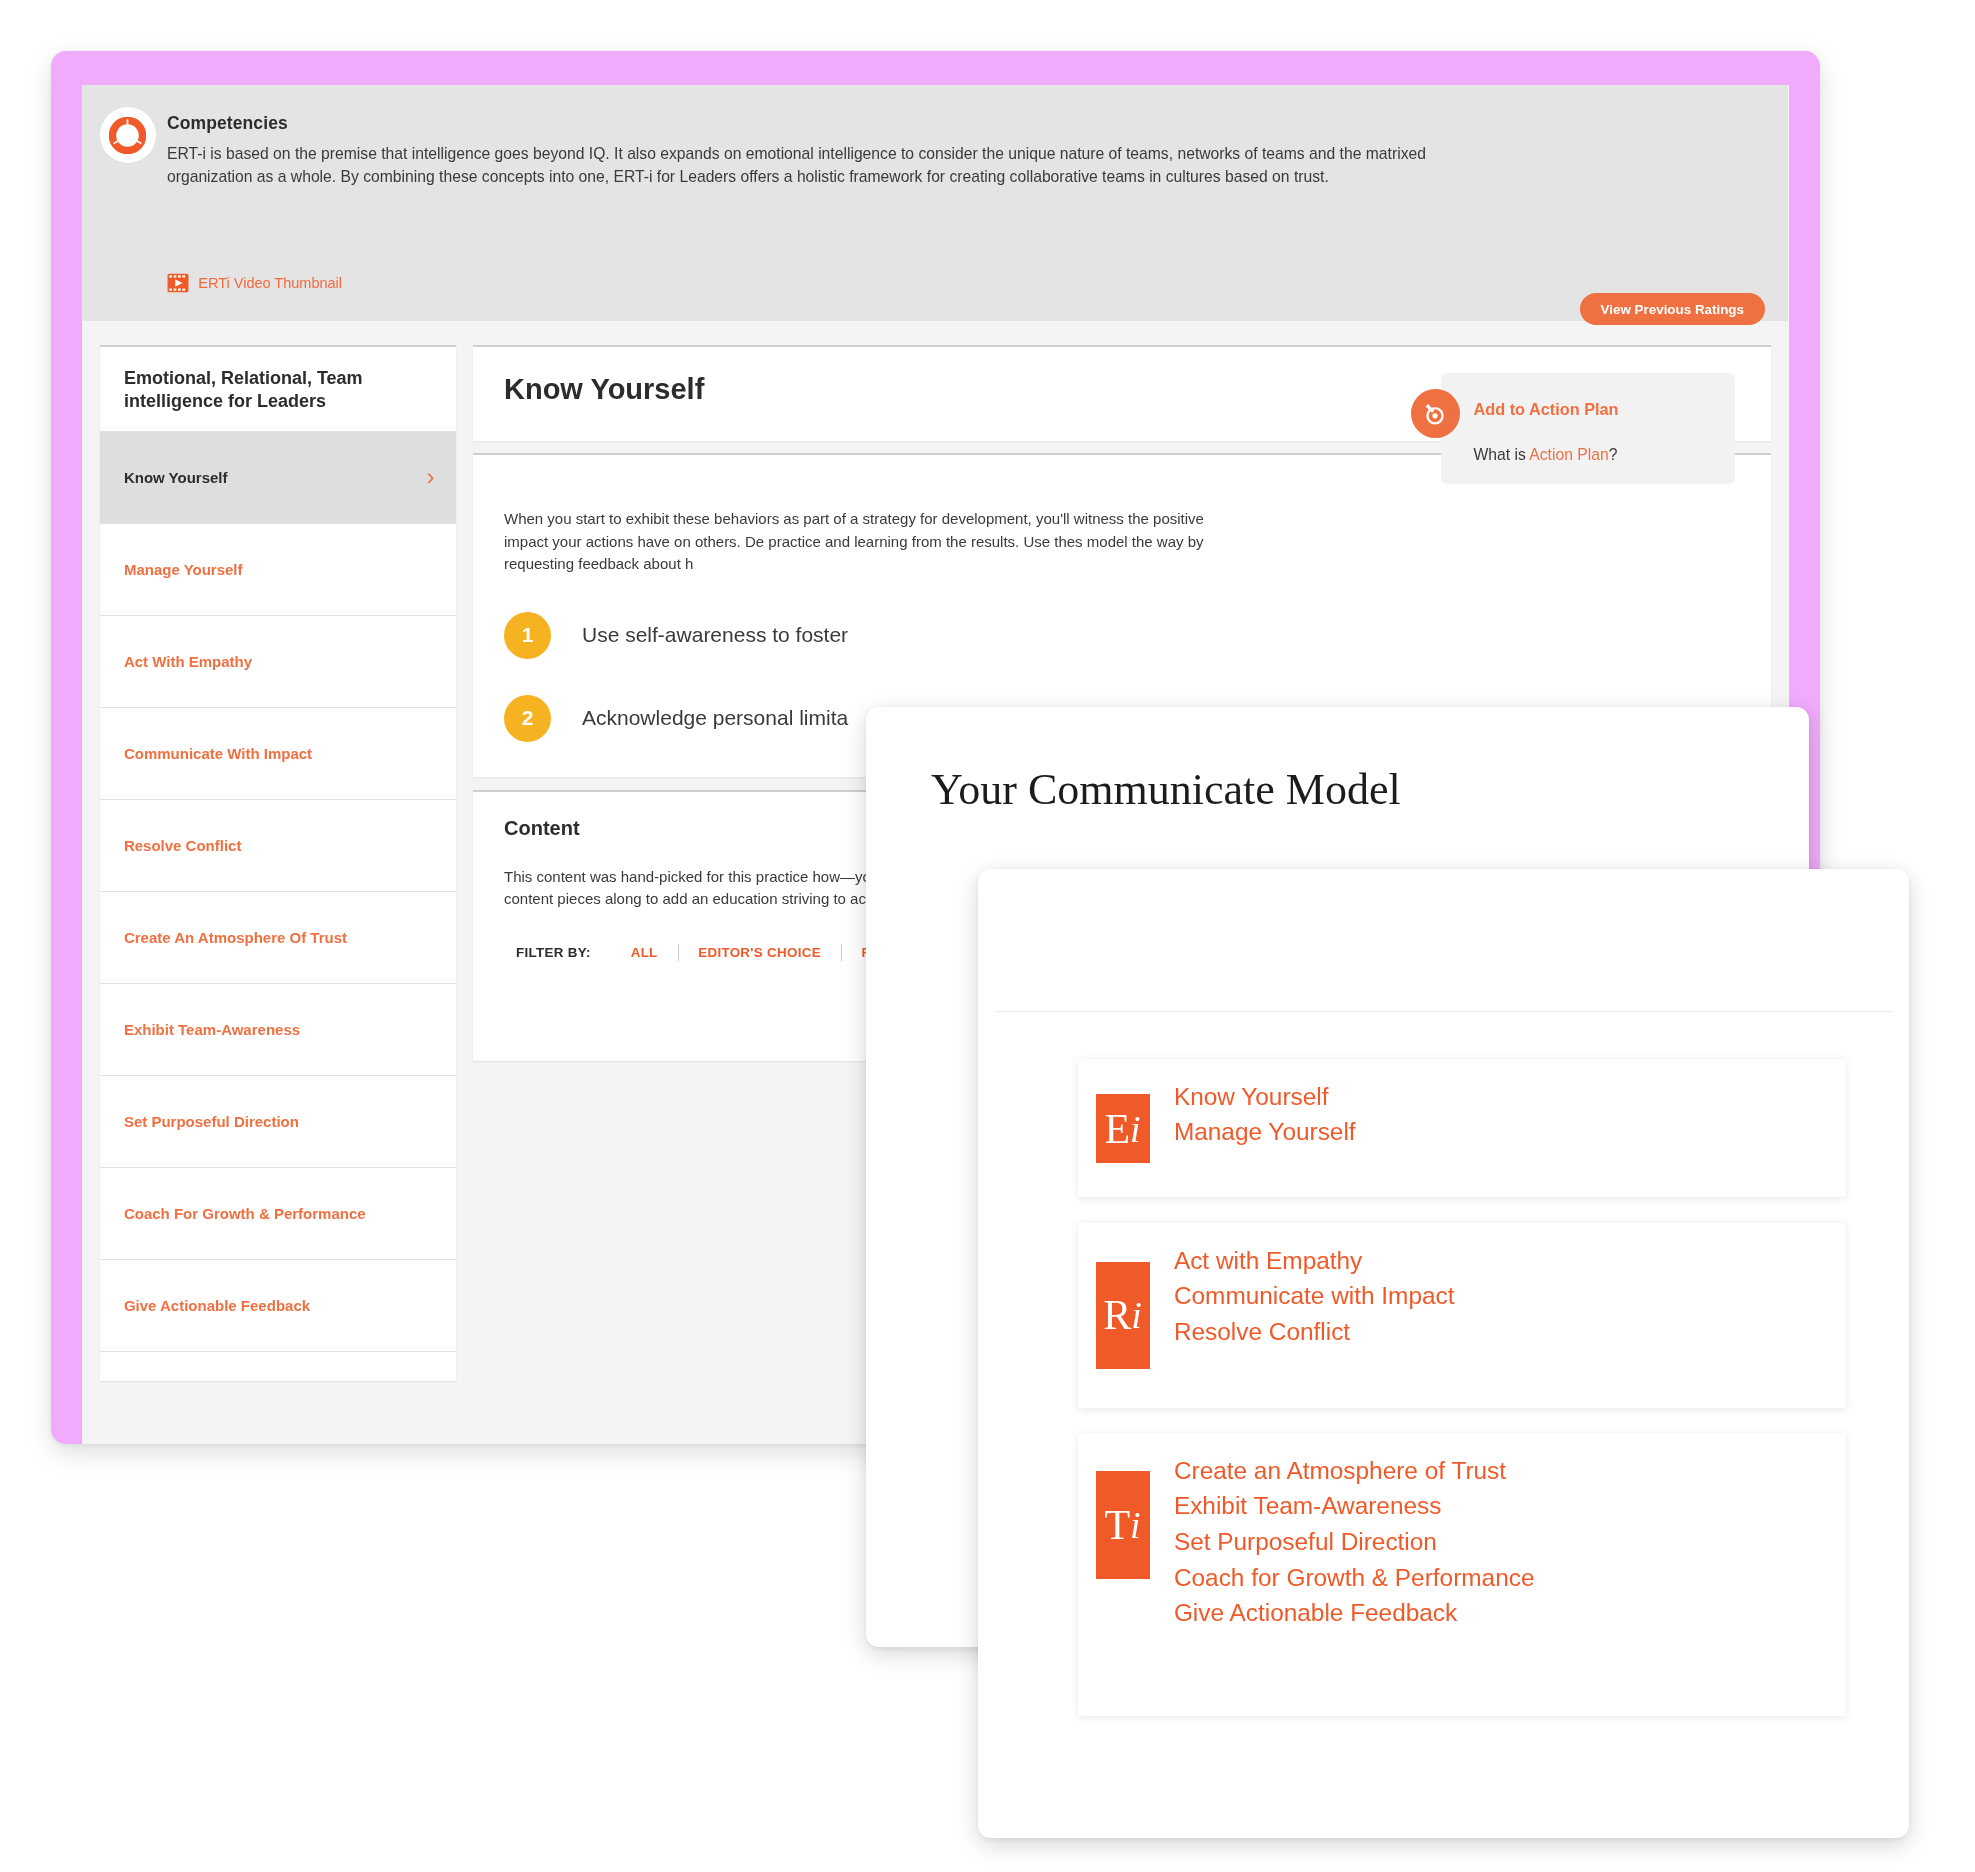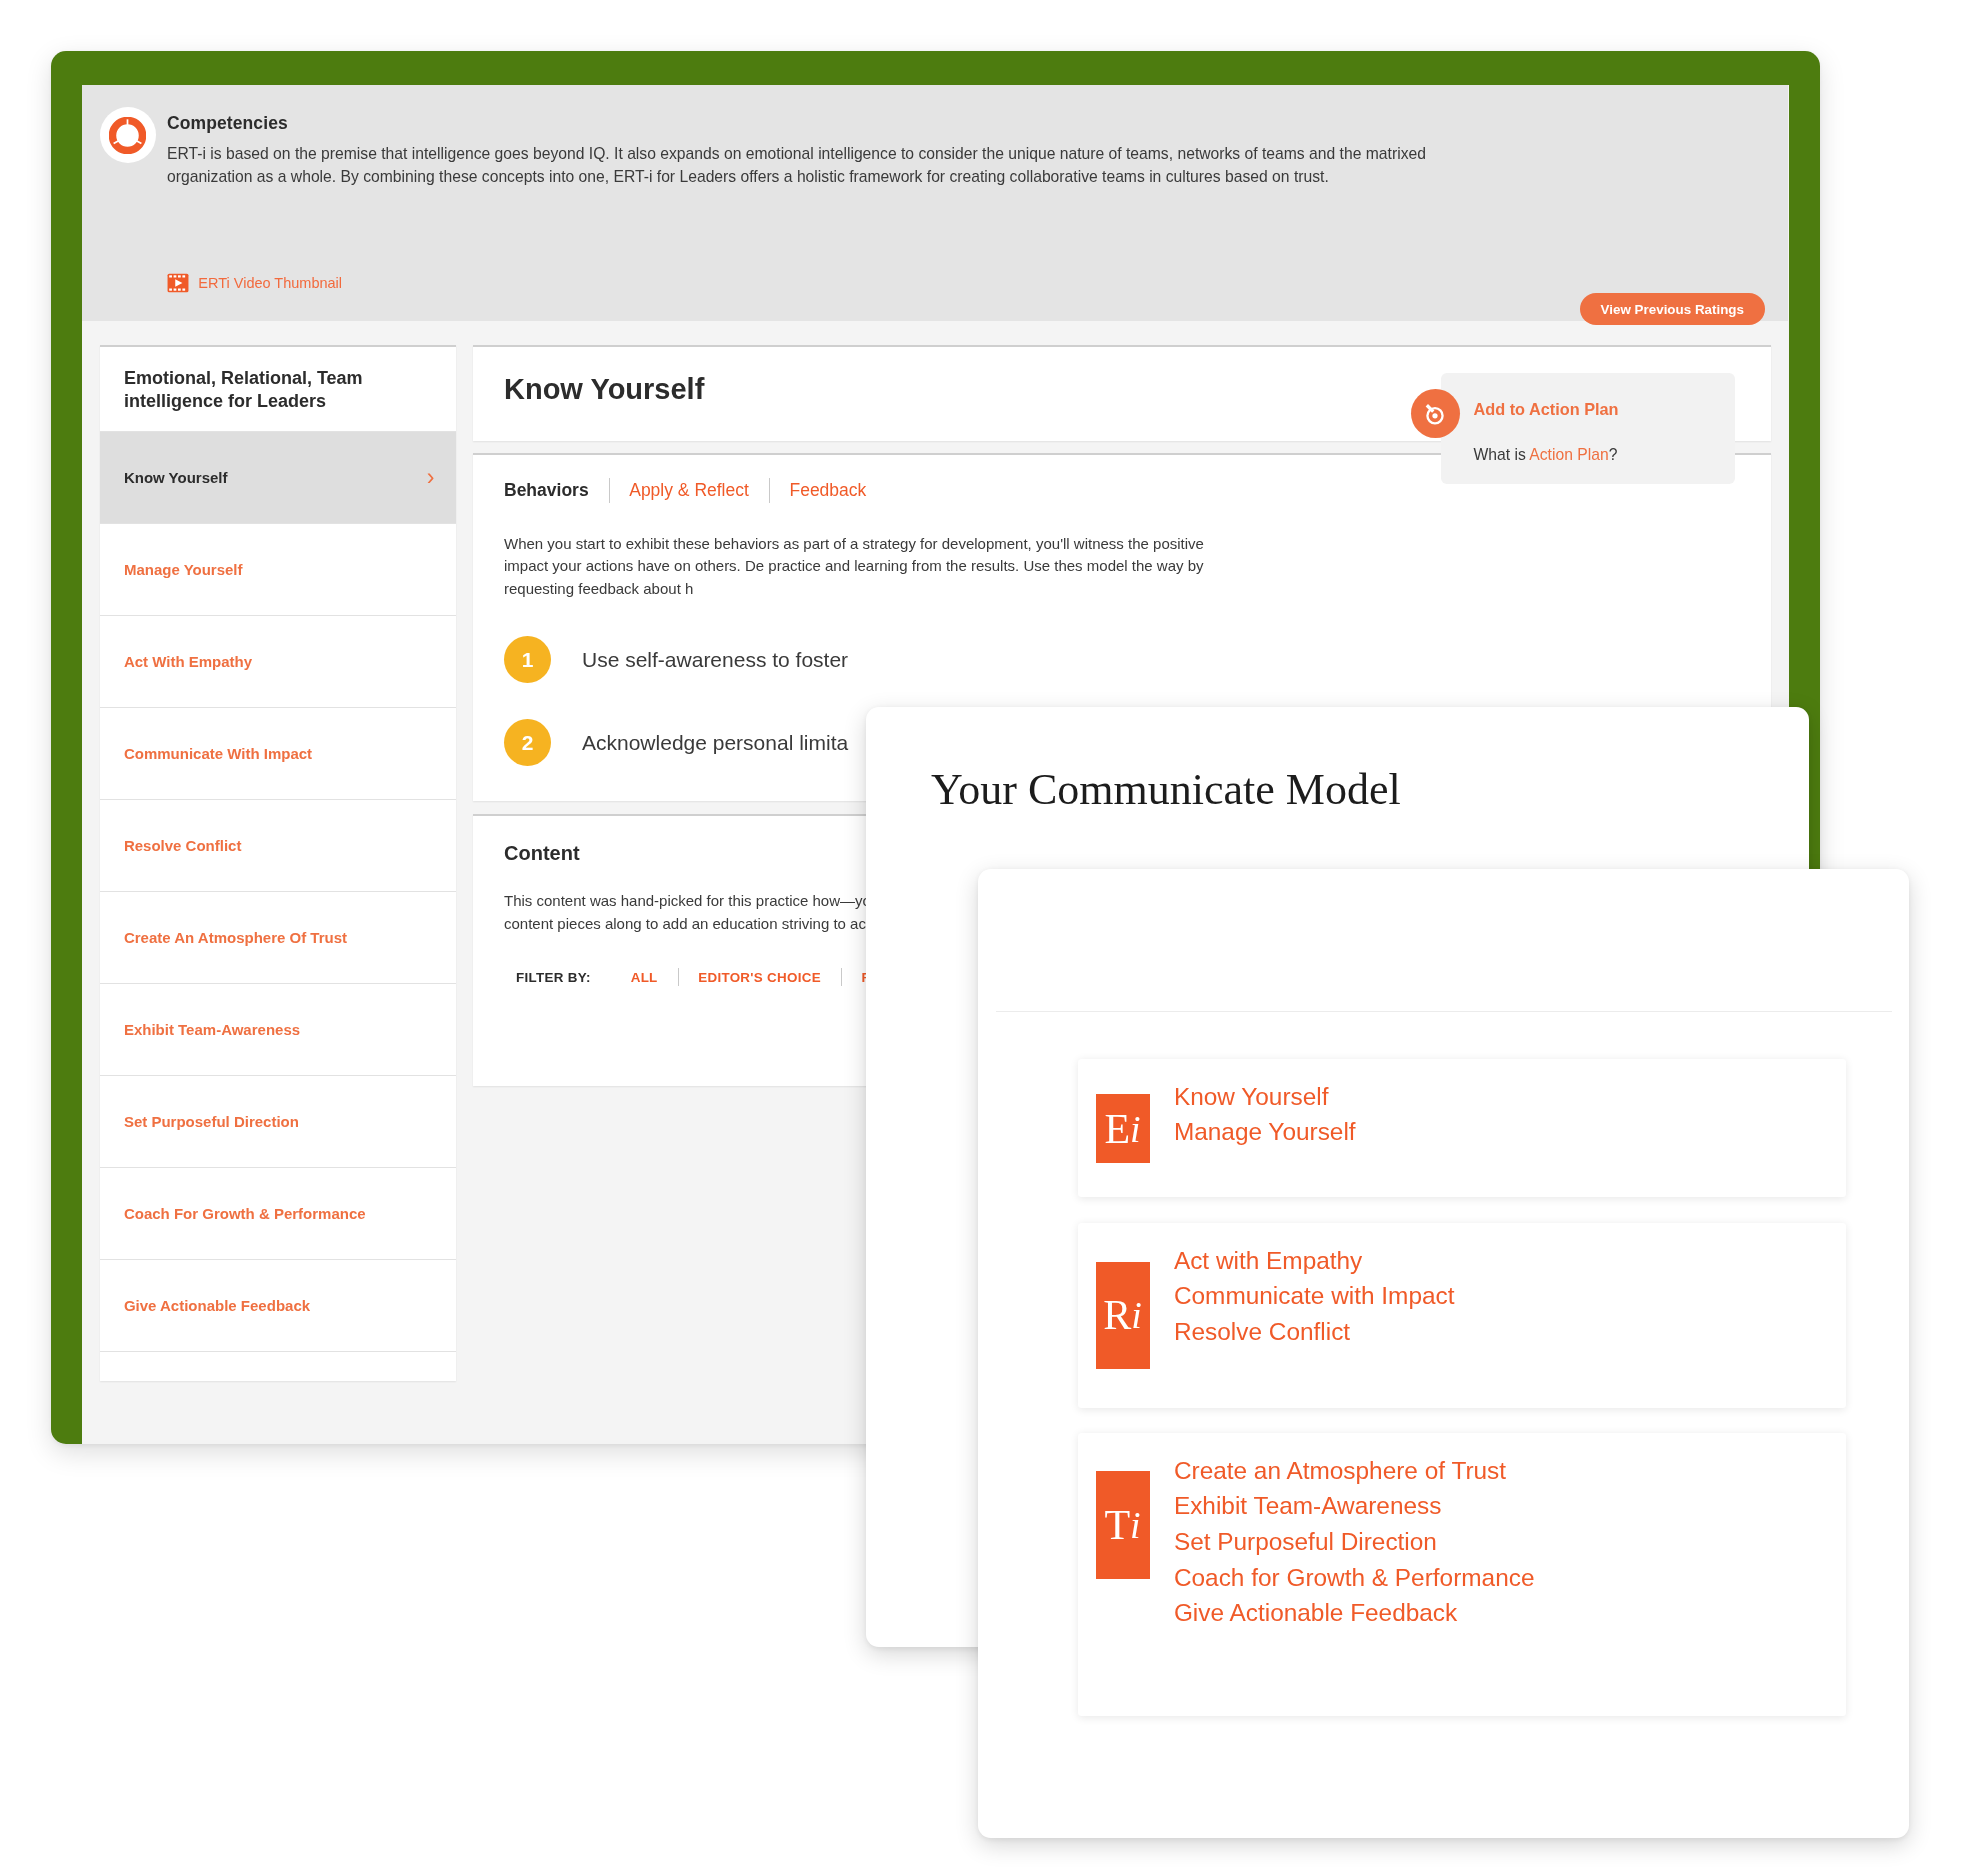--- a/index.html
+++ b/index.html
@@ -8,21 +8,21 @@
     width: 1975px; height: 1872px;
     background: #ffffff;
     font-family: "Liberation Sans", sans-serif;
     overflow: hidden;
   }
   .stage { position: relative; width: 1975px; height: 1872px; background:#fff; }
 
   
   .app-window{
     position:absolute; left:51px; top:51px; width:1769px; height:1393px;
-    background:#4d7c0f; border-radius:15px;
+    background:#f0abfc; border-radius:15px;
     box-shadow: 0 8.1px 27px rgba(0,0,0,0.13), 0 1.2px 4.7px rgba(0,0,0,0.05);
   }
   .app-inner{
     position:absolute; left:31px; top:34px; right:31px; bottom:0;
     background:#f4f4f4;
   }
 
   
   .banner{
     position:absolute; left:0; top:0; width:1706px; height:236px;
@@ -273,27 +273,20 @@
                 </svg>
               </div>
               <div class="action-link">Add to Action Plan</div>
               <div class="action-what">
                 <span>What is </span><span class="hl">Action Plan</span><span>?</span>
               </div>
             </div>
           </div>
 
           <div class="panel panel-b">
-            <div class="tabs">
-              <div class="tab">Behaviors</div>
-              <div class="tab-sep"></div>
-              <div class="tab inactive">Apply &amp; Reflect</div>
-              <div class="tab-sep"></div>
-              <div class="tab inactive">Feedback</div>
-            </div>
             <div class="beh-desc">When you start to exhibit these behaviors as part of a strategy for development, you'll witness the positive impact your actions have on others. De practice and learning from the results. Use thes model the way by requesting feedback about h</div>
 
             <div class="beh-item">
               <div class="beh-num">1</div>
               <div class="beh-text">Use self-awareness to foster</div>
             </div>
             <div class="beh-item">
               <div class="beh-num">2</div>
               <div class="beh-text">Acknowledge personal limita</div>
             </div>

